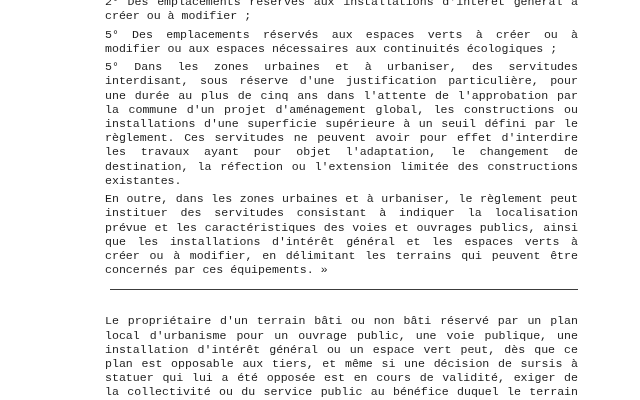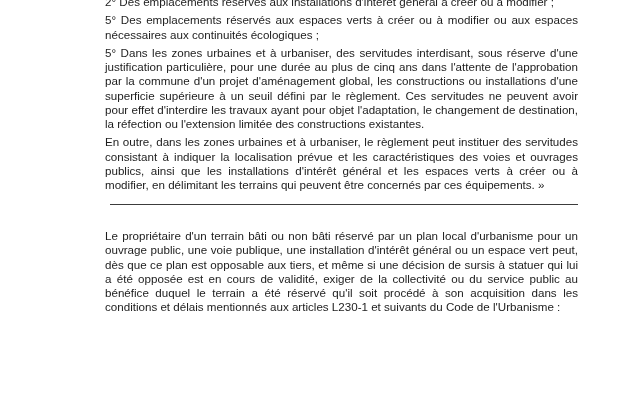--- a/index.html
+++ b/index.html
@@ -7,21 +7,21 @@
     width: 640px; height: 400px;
     overflow: hidden;
     background: var(--bg, #ffffff);
   }
   .page {
     position: relative;
     width: 616px; height: 400px;
     overflow: hidden;
     background: var(--bg, #ffffff);
     color: var(--fg, #1c1c1c);
-    font-family: Liberation Sans, sans-serif;
+    font-family: Liberation Mono, monospace;
     border-radius: 8px;
   }
   .textblock {
     position: absolute;
     left: 105px;
     top: -5px;              
     width: 473px;
     font-size: 11.6px;
     line-height: 14.2px;
     text-align: justify;

